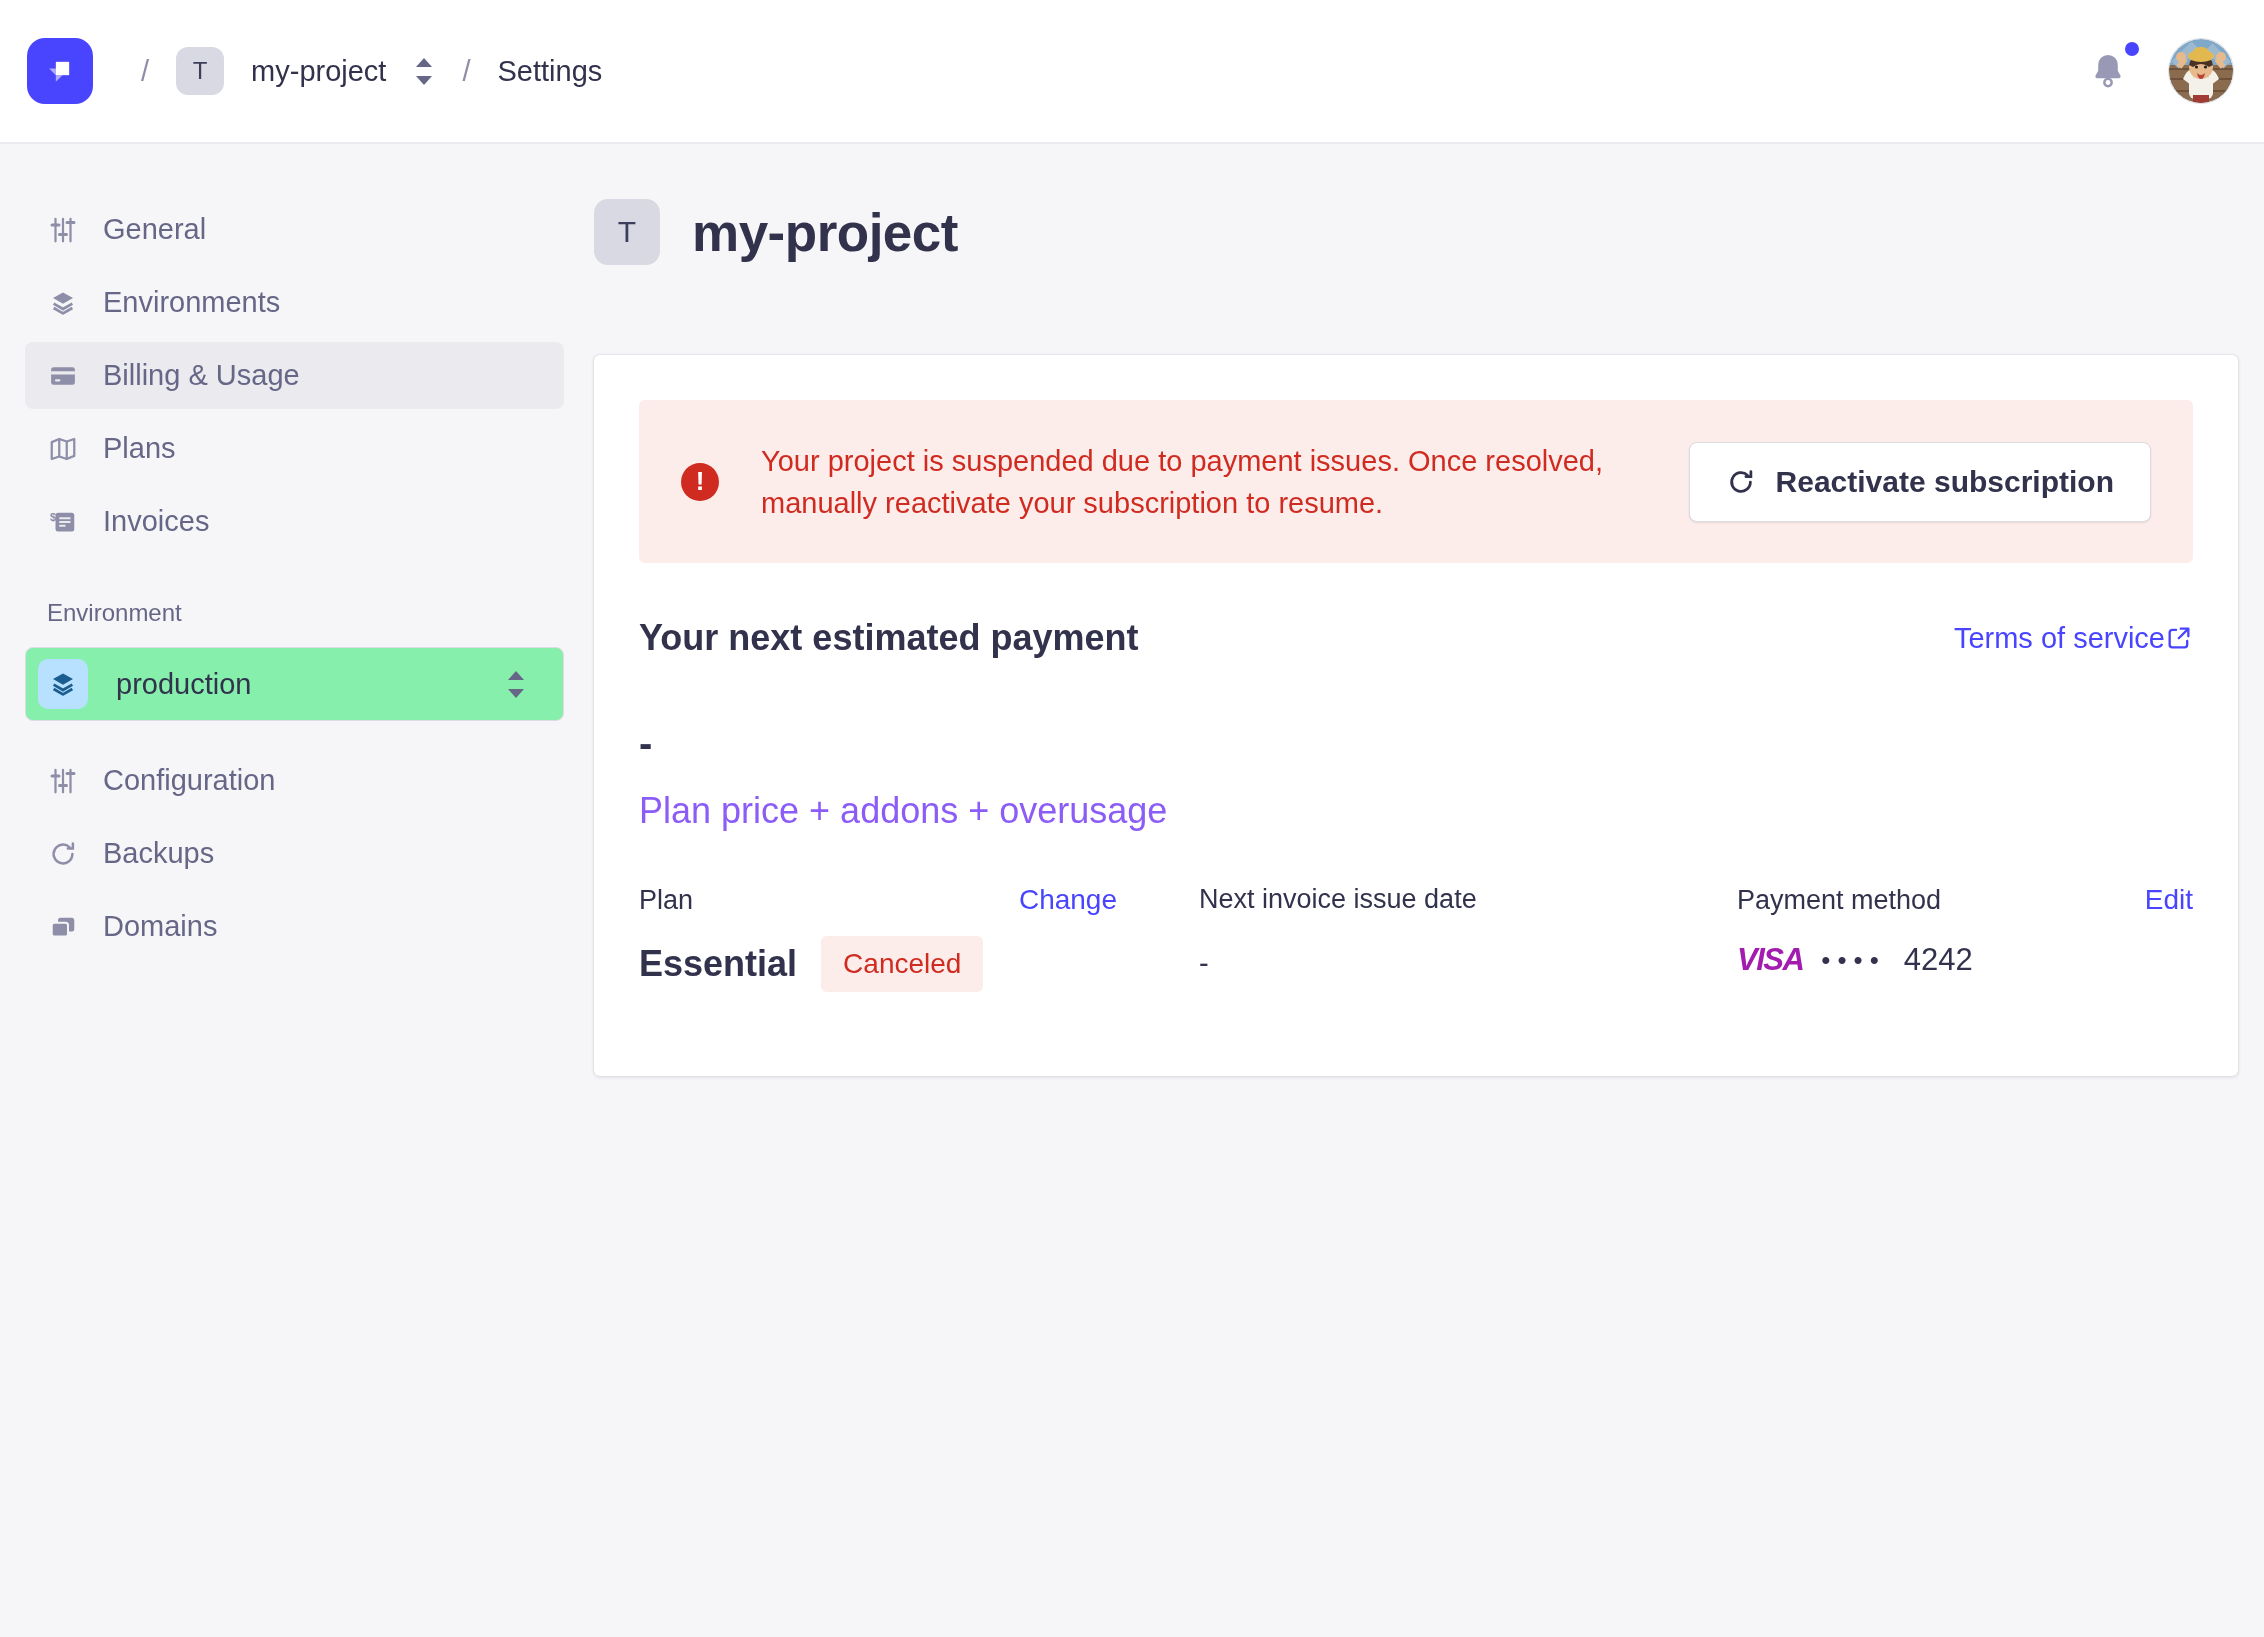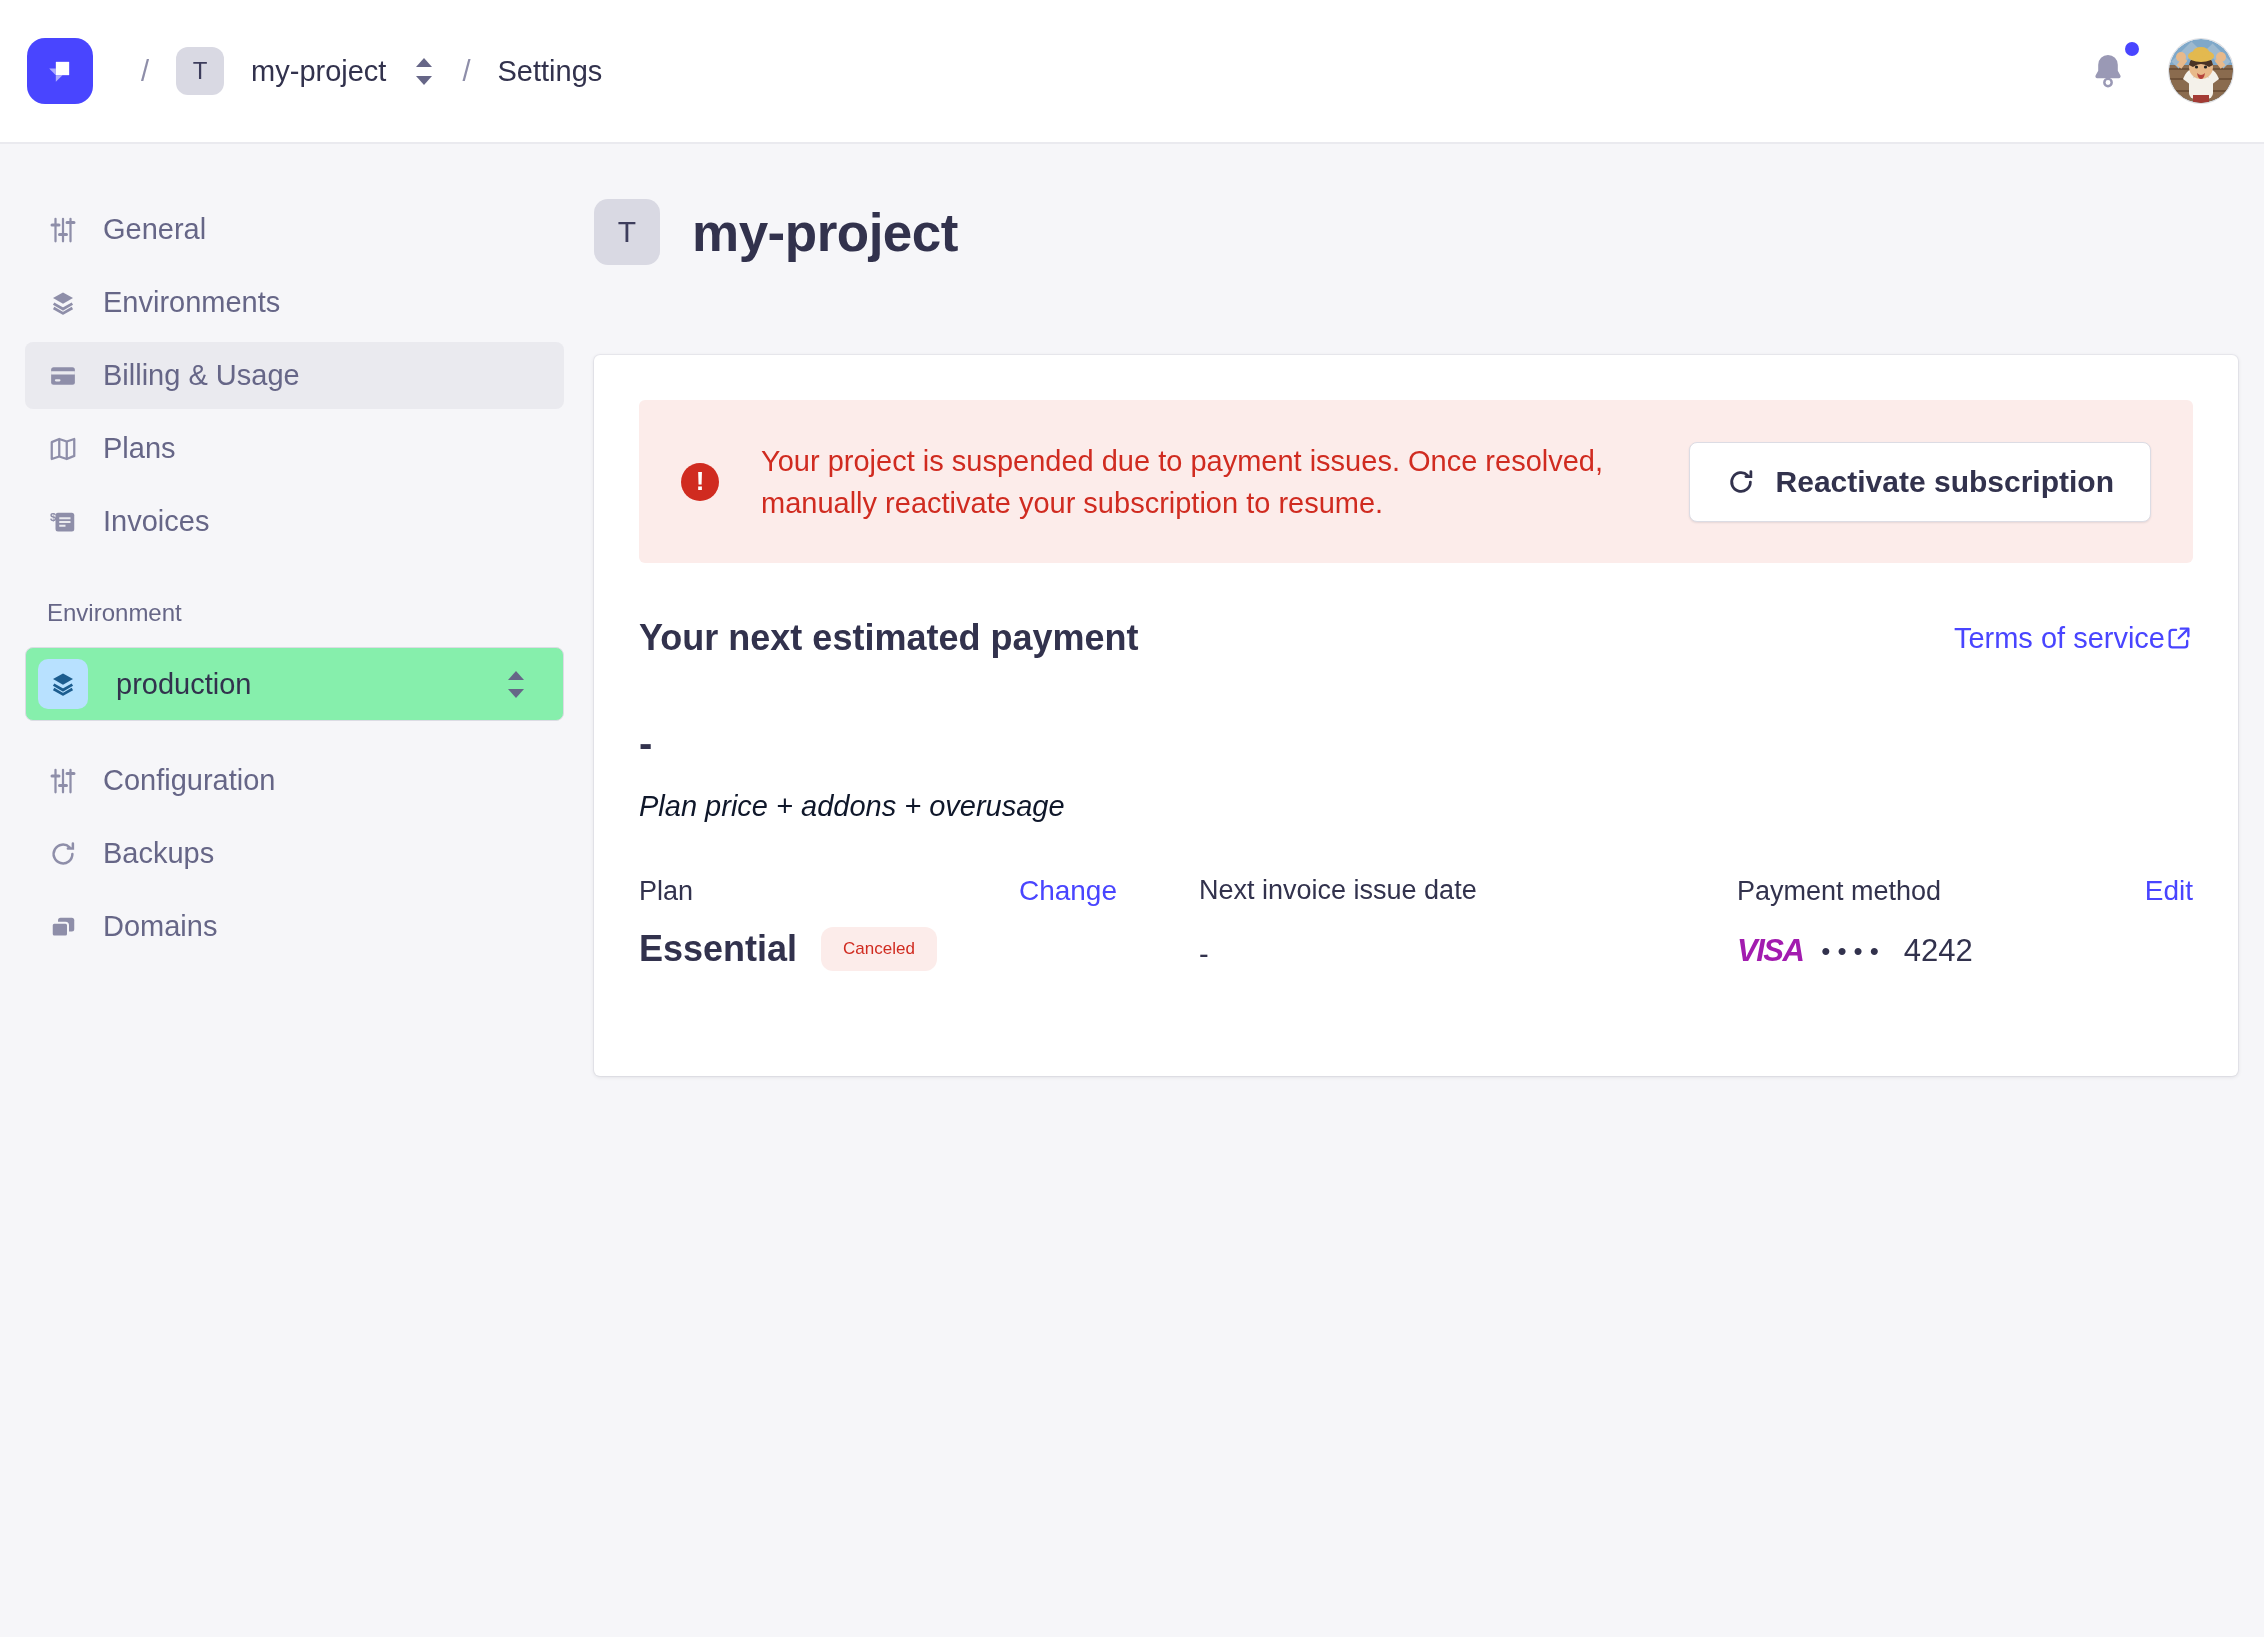--- a/index.html
+++ b/index.html
@@ -99,34 +99,34 @@
     background:#fff; border:1px solid #dcdce4; border-radius:8px;
     height:80px; padding:0 36px; cursor:pointer;
     font-size:30px; font-weight:700; color:#32324d;
     box-shadow:0 1px 2px rgba(33,33,52,.1); white-space:nowrap;
   }
   
   .pay-head { margin-top:54px; display:flex; align-items:center; justify-content:space-between; }
   .pay-title { font-size:36px; font-weight:700; color:#32324d; }
   .terms { display:flex; align-items:center; color:#4945ff; font-size:29px; cursor:pointer; text-decoration:none; }
   .amount { margin-top:62px; font-size:40px; font-weight:700; color:#32324d; }
-  .formula { margin-top:24px; font-size:29px; color:#0f172a;font-style:italic; }
+  .formula { margin-top:24px; font-size:36px; color:#8b5cf6; }
   
   .details { margin-top:52px; display:flex; align-items:flex-start; }
   .d-col1 { width:478px; }
   .d-col2 { margin-left:82px; width:428px; }
   .d-col3 { margin-left:auto; width:456px; }
   .d-head { display:flex; align-items:center; justify-content:space-between; }
   .d-label { font-size:27px; color:#32324d; }
   .d-link { font-size:28px; color:#4945ff; cursor:pointer; text-decoration:none; }
   .plan-line { margin-top:20px; display:flex; align-items:center; gap:24px; }
   .plan-name { font-size:36px; font-weight:600; color:#32324d; }
   .badge {
-    background:#fcecea; color:#d02b20; font-size:17px;
-    padding:12px 22px; border-radius:12px;
+    background:#fcecea; color:#d02b20; font-size:28px;
+    padding:12px 22px; border-radius:6px;
   }
   .d-value { margin-top:32px; font-size:29px; color:#32324d; }
   .pm-line { margin-top:26px; display:flex; align-items:center; gap:18px; }
   .visa {
     font-style:italic; font-weight:700; color:#a21caf;
     font-size:31px; letter-spacing:-1.5px;
   }
   .dots { font-size:26px; letter-spacing:7px; color:#32324d; }
   .last4 { font-size:31px; color:#32324d; }
   svg { display:block; }

